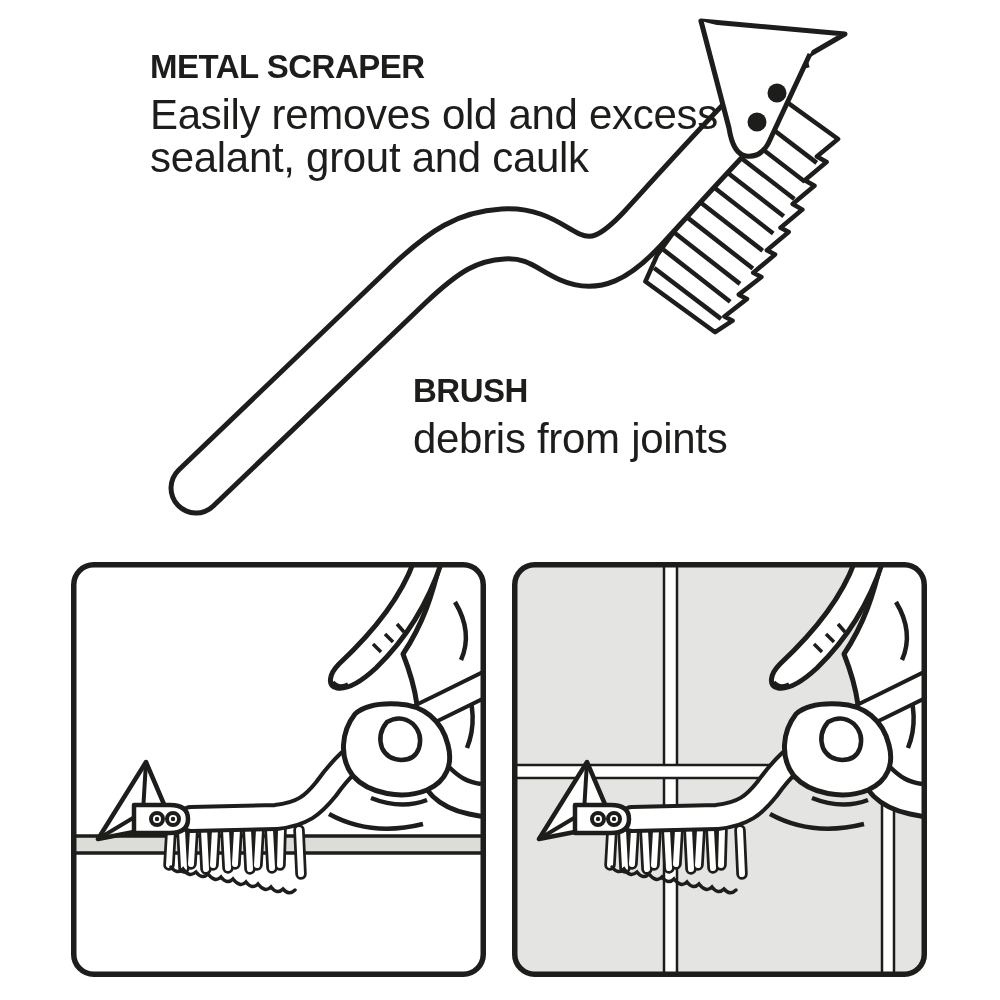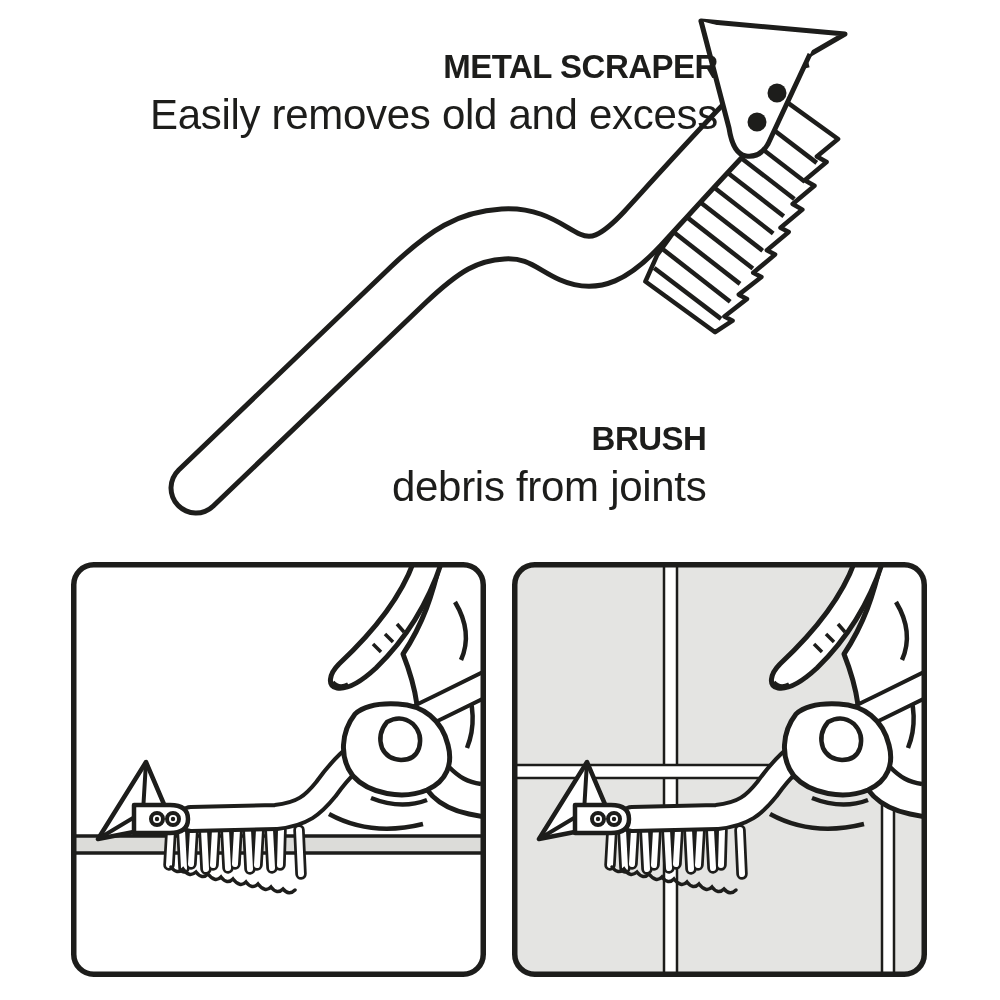--- a/index.html
+++ b/index.html
@@ -1,20 +1,20 @@
 <!DOCTYPE html>
 <html style="--line: #1d1d1b; --paper: #ffffff; --tile: #e4e4e2; --joint: #dcdcd9;"><head>
 <meta charset="utf-8">
 <style>
   html,body{margin:0;padding:0;background:#fff;}
   .stage{position:relative;width:1000px;height:1000px;background:var(--paper,#fff);overflow:hidden;
          font-family:"Liberation Sans", sans-serif;color:var(--line,#1d1d1b);}
   .artwork{position:absolute;left:0;top:0;width:1000px;height:1000px;}
   .callout{position:absolute;}
-  .callout-title{font-size:33px;font-weight:bold;letter-spacing:-.5px;line-height:38px;margin-bottom:7px;text-align:right;}
+  .callout-title{font-size:33px;font-weight:bold;letter-spacing:-.5px;line-height:38px;margin-bottom:7px;}
   .callout-line{font-size:42px;line-height:43px;letter-spacing:-.3px;}
 </style>
 </head>
 <body>
 
 <div class="stage">
 
 <svg class="artwork" viewBox="0 0 1000 1000" xmlns="http://www.w3.org/2000/svg">
   <defs>
     <clipPath id="panelclip">
@@ -162,20 +162,21 @@
       </g>
       <use href="#toolhand"></use>
     </g>
     <rect x="2.75" y="2.75" width="409.5" height="409.5" rx="20" fill="none" stroke="#1d1d1b" stroke-width="5.5"></rect>
   </g>
 </svg>
 
 <div class="callout" style="left:150px;top:48px;">
   <div class="callout-title">METAL SCRAPER</div>
   <div class="callout-line">Easily removes old and excess</div>
+  <div class="callout-line">sealant, grout and caulk</div>
 </div>
 
-<div class="callout" style="left:392px;top:372px;margin-top:48px;">
+<div class="callout" style="left:413px;top:372px;">
   <div class="callout-title">BRUSH</div>
   <div class="callout-line">debris from joints</div>
 </div>
 
 </div>
 
 </body></html>

